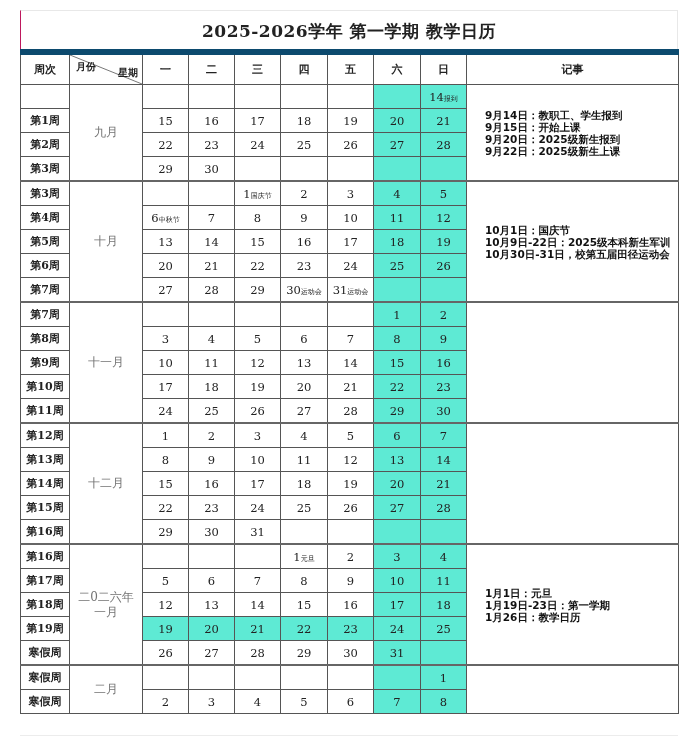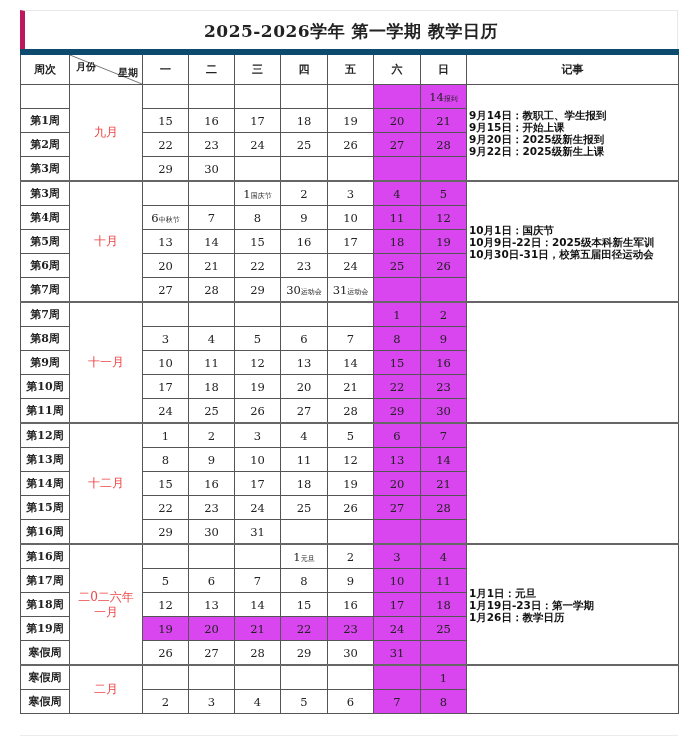--- a/index.html
+++ b/index.html
@@ -1,29 +1,29 @@
 <!DOCTYPE html>
 <html><head>
 <meta charset="utf-8">
 <style>
   html, body { margin: 0; padding: 0; background: #ffffff; }
   body { width: 688px; height: 740px; position: relative; overflow: hidden;
          font-family: "DejaVu Serif", "Liberation Serif", serif; color: #222; }
   .sheet { position: absolute; left: 20px; top: 10px; width: 658px; }
   .title { height: 38px; line-height: 40px; text-align: center; font-size: 17px;
-           font-weight: bold; border-top: 1px solid #e8e8e8; border-left: 5px solid #be185d; border-right: 1px solid #e8e8e8;
+           font-weight: bold; border-top: 1px solid #e8e8e8; border-left: 1px solid #be185d; border-right: 1px solid #e8e8e8;
            font-family: "DejaVu Serif", "Liberation Serif", serif; letter-spacing: 0.5px; }
   table { border-collapse: collapse; table-layout: fixed; width: 658px; }
   td, th { border: 1px solid #555; text-align: center; vertical-align: middle; padding: 0;
            font-size: 11.5px; height: 23px; overflow: hidden; white-space: nowrap; }
   th { height: 29px; font-weight: bold; font-size: 11px; border-top: 6px solid #0c4a6e; }
   .wk { font-weight: bold; font-size: 11px; }
-  .mon { font-size: 12px; color: #ef4444; font-weight: normal; white-space: normal; line-height: 15px; }
-  .blue { background: #d946ef; }
-  .note { font-size: 10.5px; text-align: left; vertical-align: middle; padding-left: 2px; white-space: normal;
+  .mon { font-size: 12px; color: #737373; font-weight: normal; white-space: normal; line-height: 15px; }
+  .blue { background: #5eead4; }
+  .note { font-size: 10.5px; text-align: left; vertical-align: middle; padding-left: 18px; white-space: normal;
           line-height: 12px; font-family: "DejaVu Sans", "Liberation Sans", sans-serif; font-weight: bold; color: #111; }
   .tag { font-size: 7px; }
   .diag { position: relative; padding: 0; }
   .diag svg { position: absolute; left: 0; top: 0; width: 100%; height: 100%; }
   .diag .xing { position: absolute; right: 4px; top: 11px; font-size: 10px; font-weight: bold; }
   .diag .yue { position: absolute; left: 6px; bottom: 10px; font-size: 10px; font-weight: bold; }
   .thick-top td { border-top: 2px solid #666; }
   .bottom-line { position: absolute; left: 20px; top: 735px; width: 658px; border-top: 1px solid #ececec; }
 </style>
 </head>

